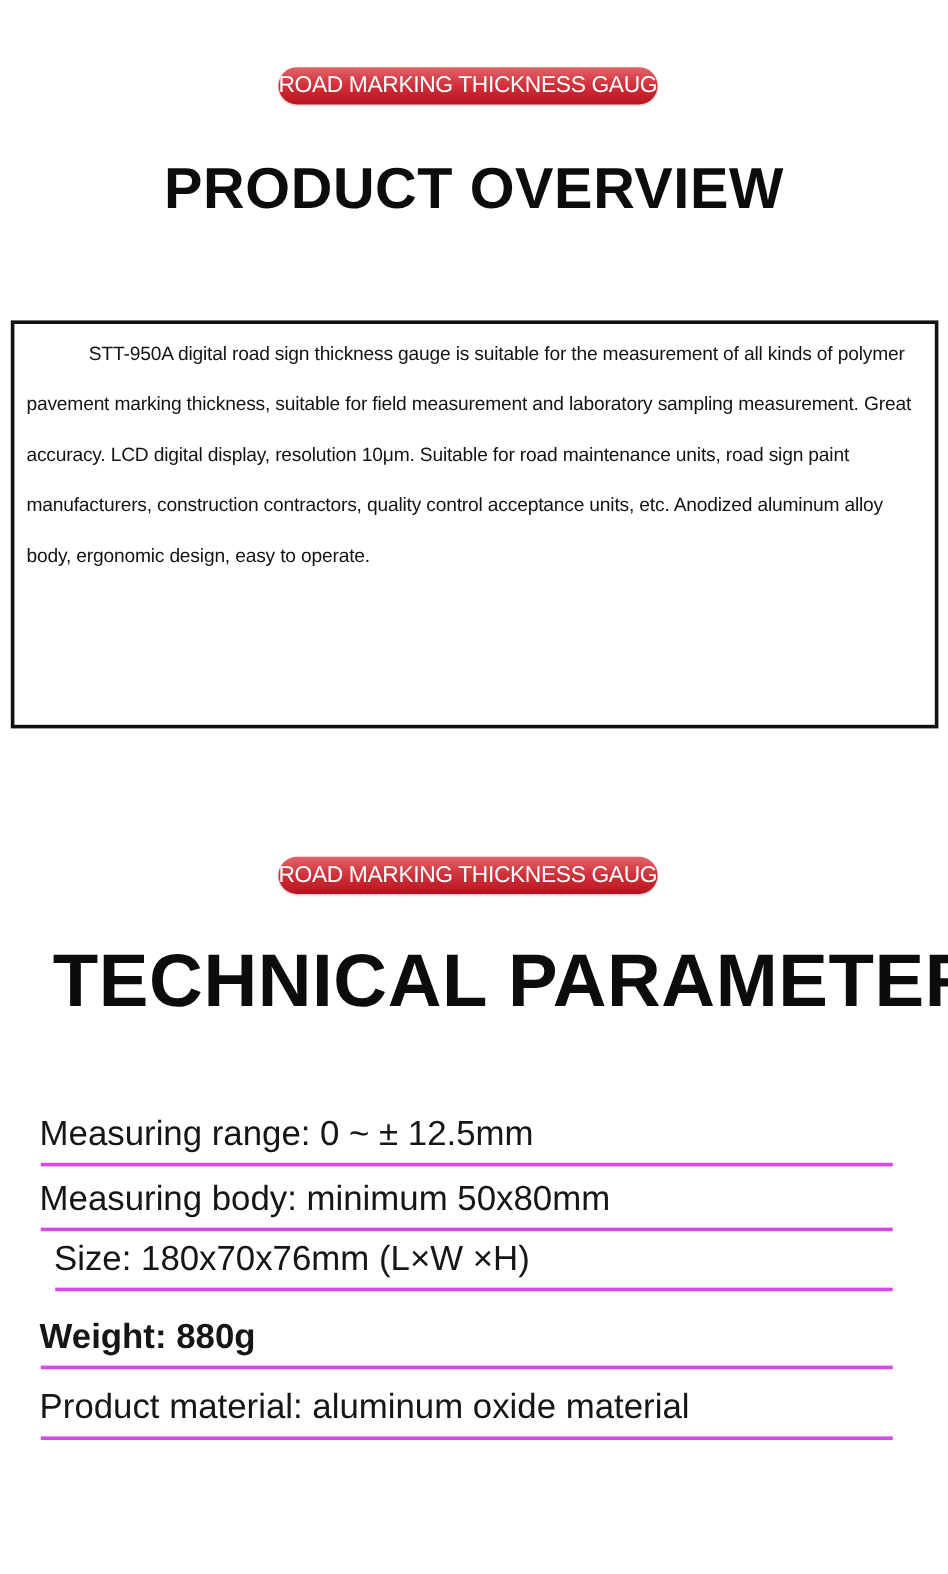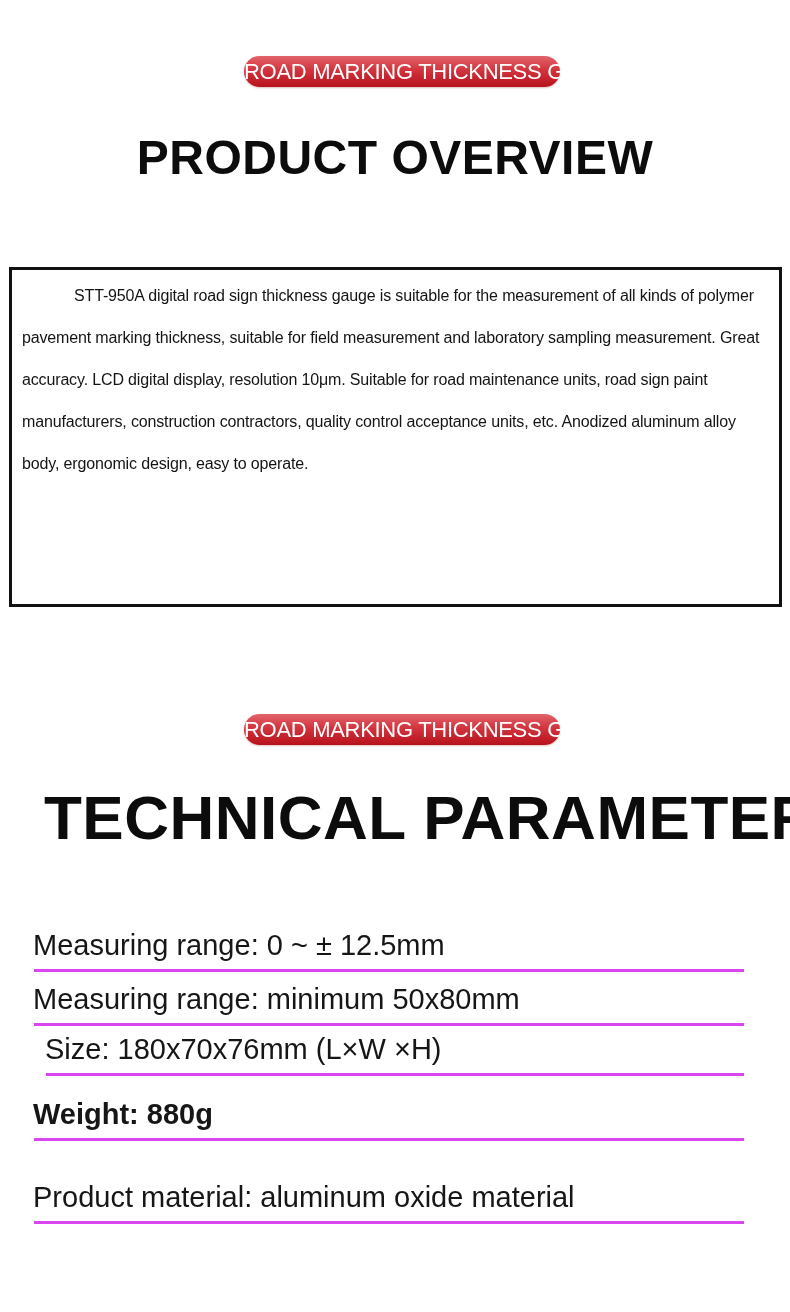--- a/index.html
+++ b/index.html
@@ -9,28 +9,28 @@
       background: #ffffff;
       overflow: hidden;
     }
     body {
       position: relative;
       font-family: "Liberation Sans", "DejaVu Sans", sans-serif;
       color: #111111;
     }
     .pill {
       position: absolute;
-      left: 244px;
+      left: 232px;
       width: 316px;
       height: 31px;
       border-radius: 16px;
       background: linear-gradient(to bottom, #e2646b 0%, #d2343d 45%, #b7121d 100%);
       box-shadow: 0 1px 2px rgba(120, 0, 0, 0.25);
       color: #ffffff;
-      font-size: 22px;
+      font-size: 19px;
       line-height: 31px;
       text-align: center;
       letter-spacing: -0.3px;
       white-space: nowrap;
     }
     .pill-top { top: 56px; }
     .pill-bottom { top: 714px; }
 
     .heading {
       position: absolute;
@@ -107,24 +107,24 @@
 
 <div class="pill pill-bottom">ROAD MARKING THICKNESS GAUGE</div>
 
 <h1 class="heading heading-technical">TECHNICAL PARAMETER</h1>
 
 <div class="param-list">
   <div class="param-row" style="height:48px;">
     <span>Measuring range: 0 ~ ± 12.5mm</span>
   </div>
   <div class="param-row" style="height:54px;">
-    <span>Measuring range: minimum 50x80mm</span>
+    <span>Measuring body: minimum 50x80mm</span>
   </div>
   <div class="param-row" style="height:50px;margin-left:12px;">
     <span>Size: 180x70x76mm (L×W ×H)</span>
   </div>
   <div class="param-row" style="height:65px;font-weight:bold;">
     <span>Weight: 880g</span>
   </div>
-  <div class="param-row" style="height:59px;margin-top:24px;">
+  <div class="param-row" style="height:59px;">
     <span>Product material: aluminum oxide material</span>
   </div>
 </div>
 
 </body></html>

